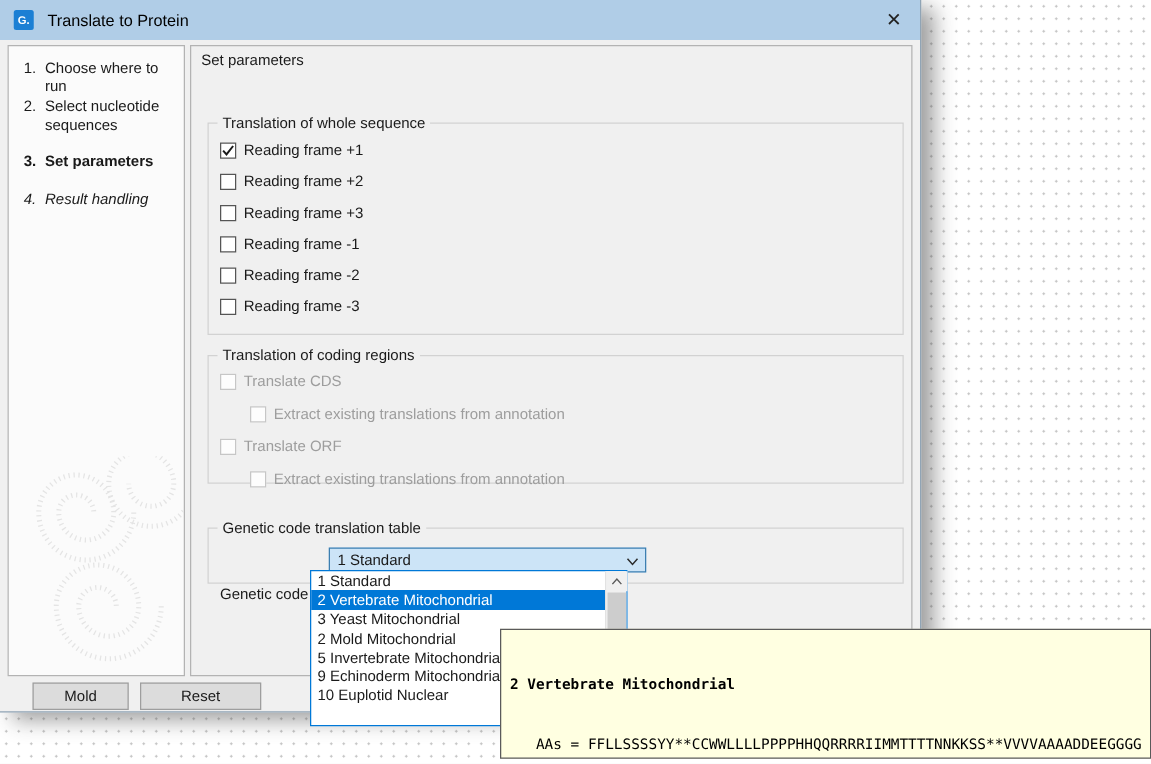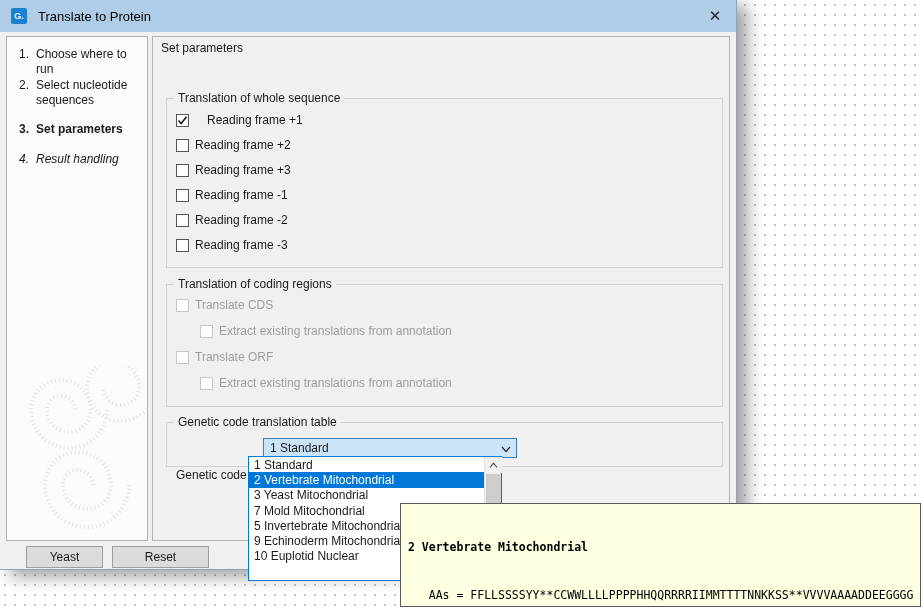--- a/index.html
+++ b/index.html
@@ -52,21 +52,21 @@
   }
   #panel-header { position:absolute; left:8px; top:4px; font-size:12px; color:#1a1a1a; }
   .groupbox {
     position:absolute; border:1px solid #d2d2d2; background:#f0f0f0;
   }
   .groupbox .gtitle {
     position:absolute; top:-8px; left:7px; background:#f0f0f0;
     padding:0 4px; font-size:12px; color:#1a1a1a; white-space:nowrap;
   }
   #group-whole  { left:13px; top:61px;  width:557px; height:170px; }
-  #group-coding { left:13px; top:247px; width:557px; height:123px; }
+  #group-coding { left:13px; top:247px; width:557px; height:103px; }
   #group-code   { left:13px; top:385px; width:557px; height:45px;  }
   .cb-row { position:absolute; display:flex; align-items:center; height:16px; }
   .checkbox {
     width:13px; height:13px; background:#fff; border:1px solid #555;
     display:flex; align-items:center; justify-content:center; flex:0 0 13px;
   }
   .checkbox svg { display:none; }
   .checkbox.checked svg { display:block; }
   .cb-row span.cb-label { margin-left:6px; font-size:12px; color:#1a1a1a; white-space:nowrap; }
   .cb-row.disabled span.cb-label { color:#9d9d9d; }
@@ -156,21 +156,21 @@
       <path d="M122 120 a42 42 0 1 1 -84 0 a33 33 0 1 1 66 0 a24 24 0 1 1 -48 0 a15 15 0 1 1 30 0"></path>
     </svg>
   </div>
 
   <div id="main-panel">
     <div id="panel-header">Set parameters</div>
 
     <div id="group-whole" class="groupbox">
       <span class="gtitle">Translation of whole sequence</span>
 
-      <div class="cb-row" style="left:9px; top:13px;gap:12px;">
+      <div class="cb-row" style="left:9px; top:13px;">
         <span class="checkbox checked">
           <svg width="11" height="11" viewBox="0 0 11 11">
               <polyline points="1.5,5.5 4.2,8.5 9.5,1.8" fill="none" stroke="#1a1a1a" stroke-width="1.6"></polyline>
             </svg>
         </span>
         <span class="cb-label">Reading frame +1</span>
       </div>
       <div class="cb-row" style="left:9px; top:38px;">
         <span class="checkbox">
           
@@ -229,29 +229,29 @@
       <span id="gc-label">Genetic code</span>
       <div id="combo">
         <span>1 Standard</span>
         <svg class="chev" width="10" height="10" viewBox="0 0 10 10">
           <polyline points="1,3 5,7.5 9,3" fill="none" stroke="#2b2b2b" stroke-width="1.2"></polyline>
         </svg>
       </div>
     </div>
   </div>
 
-  <div id="help-btn" class="btn">Yeast</div>
+  <div id="help-btn" class="btn">Mold</div>
   <div id="reset-btn" class="btn">Reset</div>
 </div>
 
 <div id="dropdown">
   <div class="dd-item" style="width:236px;">1 Standard</div>
   <div class="dd-item selected" style="width:236px;">2 Vertebrate Mitochondrial</div>
   <div class="dd-item" style="width:236px;">3 Yeast Mitochondrial</div>
-  <div class="dd-item" style="width:236px;">7 Mold Mitochondrial</div>
+  <div class="dd-item" style="width:236px;">2 Mold Mitochondrial</div>
   <div class="dd-item" style="width:236px;">5 Invertebrate Mitochondrial</div>
   <div class="dd-item" style="width:236px;">9 Echinoderm Mitochondrial</div>
   <div class="dd-item" style="width:236px;">10 Euplotid Nuclear</div>
 
   <div id="dd-scroll">
     <div id="dd-up" class="scroll-arrow">
       <svg width="9" height="9" viewBox="0 0 10 10">
           <polyline points="1,7 5,2.5 9,7" fill="none" stroke="#5a5a5a" stroke-width="1.3"></polyline>
         </svg>
     </div>

